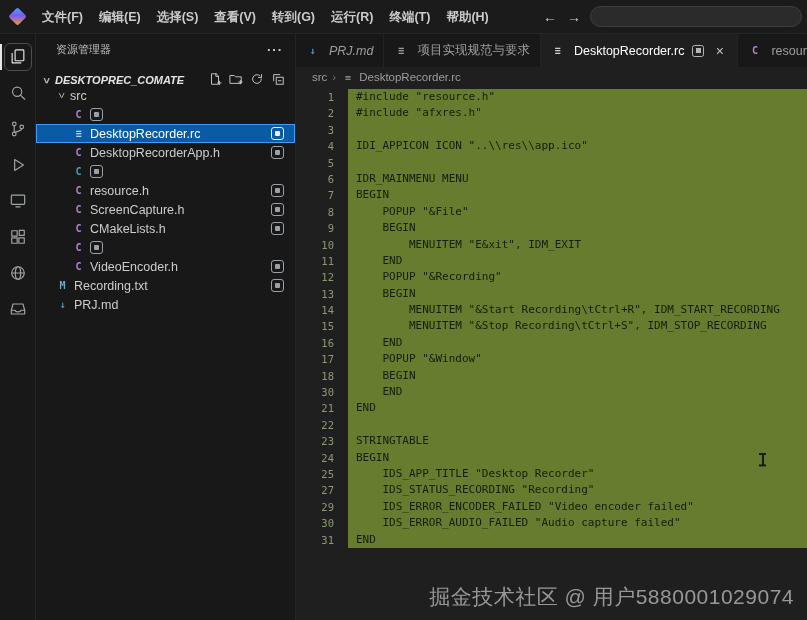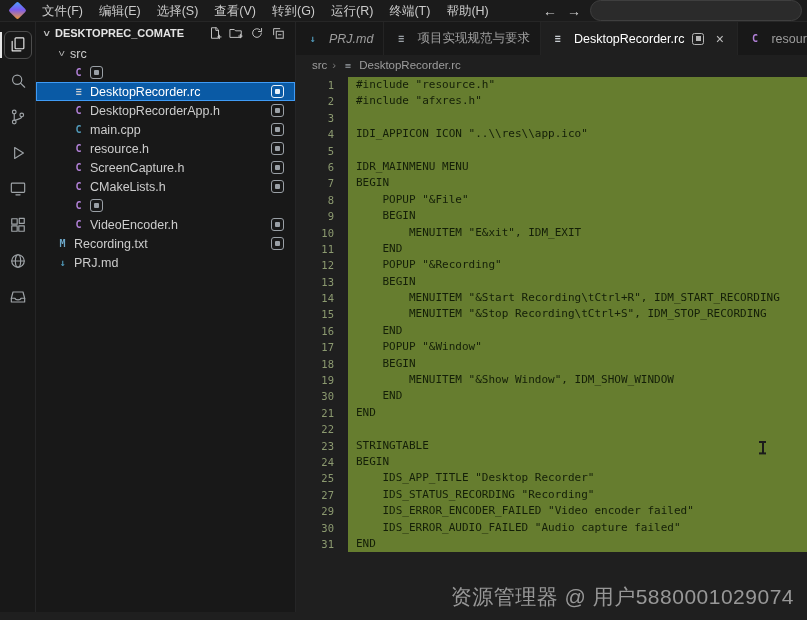--- a/index.html
+++ b/index.html
@@ -5,21 +5,21 @@
   * { margin:0; padding:0; box-sizing:border-box; }
   html,body { background:#101010; }
   .window {
     position:relative; width:807px; height:620px; overflow:hidden;
     background:#1f1f1f; color:#cccccc;
     font-family:"Liberation Sans", sans-serif;
     --sel-bg:#0a5aa5; --sel-border:#3f9bf5;
     --added-bg:#667d2f; --code-color:#141f08; --ln-color:#8c9a70;
   }
   
-  .titlebar { height:22px; background:#1b1b1b; display:flex; align-items:center; border-bottom:1px solid #262626; }
+  .titlebar { height:34px; background:#1b1b1b; display:flex; align-items:center; border-bottom:1px solid #262626;font-weight:bold; }
   .logo { width:13px; height:13px; margin:0 10px 0 11px; border-radius:2px; flex:none;
           background:linear-gradient(135deg,#4aa3ff 0%,#7a5cf0 45%,#f59b2d 100%); transform:rotate(45deg); }
   .menubar { display:flex; align-items:center; }
   .menu-item { padding:0 8px; height:22px; line-height:22px; font-size:12.5px; color:#cbcbcb; border-radius:5px; white-space:nowrap; }
   .tb-spacer { flex:1; }
   .nav-arrow { width:24px; text-align:center; font-size:14px; color:#d0d0d0; cursor:default; }
   .search-box { width:212px; height:21px; margin:0 5px 0 4px; background:#2b2b2b; border:1px solid #3f3f3f; border-radius:11px; flex:none; }
   
   .main { display:flex; height:590px; }
   .activitybar { width:36px; background:#181818; border-right:1px solid #252526; display:flex; flex-direction:column; align-items:center; padding-top:5px; flex:none; }
@@ -27,21 +27,21 @@
   .ab-item.active { color:#e6e6e6; }
   .ab-item.active::before { content:""; position:absolute; left:0; top:5px; bottom:5px; width:2px; background:#e6e6e6; }
   .icon-frame { width:28px; height:28px; display:flex; align-items:center; justify-content:center; border-radius:6px; }
   .ab-item.active .icon-frame { border:1px solid #4d4d4d; }
   .ab-item svg { width:20px; height:20px; stroke:currentColor; fill:none; stroke-width:1.4; stroke-linecap:round; stroke-linejoin:round; }
   
   .sidebar { width:260px; background:#181818; border-right:1px solid #252526; display:flex; flex-direction:column; overflow:hidden; flex:none; }
   .sb-header { height:30px; display:flex; align-items:center; padding:0 12px 0 20px; font-size:11px; color:#bfbfbf; flex:none; }
   .sb-header .title { flex:1; }
   .sb-more { color:#cfcfcf; font-size:13px; letter-spacing:1px; font-weight:700; }
-  .ws-row { height:22px; display:flex; align-items:center; font-size:11px; font-weight:700; color:#e4e4e4; padding-left:5px; flex:none; }
+  .ws-row { height:22px; display:flex; align-items:flex-end; font-size:11px; font-weight:700; color:#e4e4e4; padding-left:5px; flex:none;font-style:italic; }
   .ws-actions { margin-left:auto; display:flex; align-items:center; gap:7px; padding-right:10px; }
   .ws-actions span { display:flex; }
   .ws-actions svg { width:14px; height:14px; stroke:#c5c5c5; fill:none; stroke-width:1.1; stroke-linecap:round; }
   .tree { flex:1; font-size:12.5px; }
   .tree-row { height:19px; display:flex; align-items:center; color:#cccccc; }
   .tree-row.selected { background:var(--sel-bg); box-shadow:inset 0 0 0 1px var(--sel-border); color:#ffffff; }
   .chev { display:inline-block; width:11px; font-size:10px; color:#c0c0c0; transform:rotate(90deg); text-align:center; margin-right:3px; flex:none; }
   .f-icon { width:13px; height:14px; display:inline-flex; align-items:center; justify-content:center; font-size:10px; font-weight:700;
             margin-right:5px; flex:none; font-family:"DejaVu Sans Mono", monospace; }
   .t-label { white-space:nowrap; overflow:hidden; flex:1; }
@@ -162,20 +162,24 @@
         <div class="icon-frame">
           <svg viewBox="0 0 24 24">
               <path d="M4 13.5L6 6h12l2 7.5V18H4z"></path>
               <path d="M4 13.5h4.5c0 2.5 7 2.5 7 0H20"></path>
             </svg>
         </div>
       </div>
     </div>
 
     <div class="sidebar">
+      <div class="sb-header">
+        <span class="title">资源管理器</span>
+        <span class="sb-more">···</span>
+      </div>
       <div class="ws-row">
         <span class="chev">&gt;</span>
         <span>DESKTOPREC_COMATE</span>
         <span class="ws-actions">
           <span>
               <svg viewBox="0 0 16 16">
                 <path d="M9 2H4v12h8V5z"></path>
                 <path d="M9 2v3h3"></path>
                 <path d="M13 10.5v4M11 12.5h4"></path>
               </svg>
@@ -215,21 +219,20 @@
             <span class="t-label">DesktopRecorder.rc</span>
             <span class="row-action"></span>
           </div>
           <div class="tree-row" style="padding-left: 36px;">
             <span class="f-icon" style="color: rgb(177, 128, 215);">C</span>
             <span class="t-label">DesktopRecorderApp.h</span>
             <span class="row-action"></span>
           </div>
           <div class="tree-row" style="padding-left: 36px;">
             <span class="f-icon" style="color: rgb(81, 154, 186);">C</span>
-            <span class="t-label">main.cpp</span>
             <span class="row-action"></span>
           </div>
           <div class="tree-row" style="padding-left: 36px;">
             <span class="f-icon" style="color: rgb(177, 128, 215);">C</span>
             <span class="t-label">resource.h</span>
             <span class="row-action"></span>
           </div>
           <div class="tree-row" style="padding-left: 36px;">
             <span class="f-icon" style="color: rgb(177, 128, 215);">C</span>
             <span class="t-label">ScreenCapture.h</span>
@@ -355,24 +358,20 @@
           </div>
           <div class="code-line">
             <span class="ln">17</span>
             <span class="lt">    POPUP "&amp;Window"</span>
           </div>
           <div class="code-line">
             <span class="ln">18</span>
             <span class="lt">    BEGIN</span>
           </div>
           <div class="code-line">
-            <span class="ln">19</span>
-            <span class="lt">        MENUITEM "&amp;Show Window", IDM_SHOW_WINDOW</span>
-          </div>
-          <div class="code-line">
             <span class="ln">30</span>
             <span class="lt">    END</span>
           </div>
           <div class="code-line">
             <span class="ln">21</span>
             <span class="lt">END</span>
           </div>
           <div class="code-line">
             <span class="ln">22</span>
             <span class="lt"></span>
@@ -404,14 +403,14 @@
           <div class="code-line">
             <span class="ln">31</span>
             <span class="lt">END</span>
           </div>
         </div>
       <div class="ibeam"></div>
     </div>
 
   </div>
 
-  <div class="watermark">资源管理器 @ 用户5880001029074</div>
+  <div class="watermark">掘金技术社区 @ 用户5880001029074</div>
 </div>
 
 </body></html>

